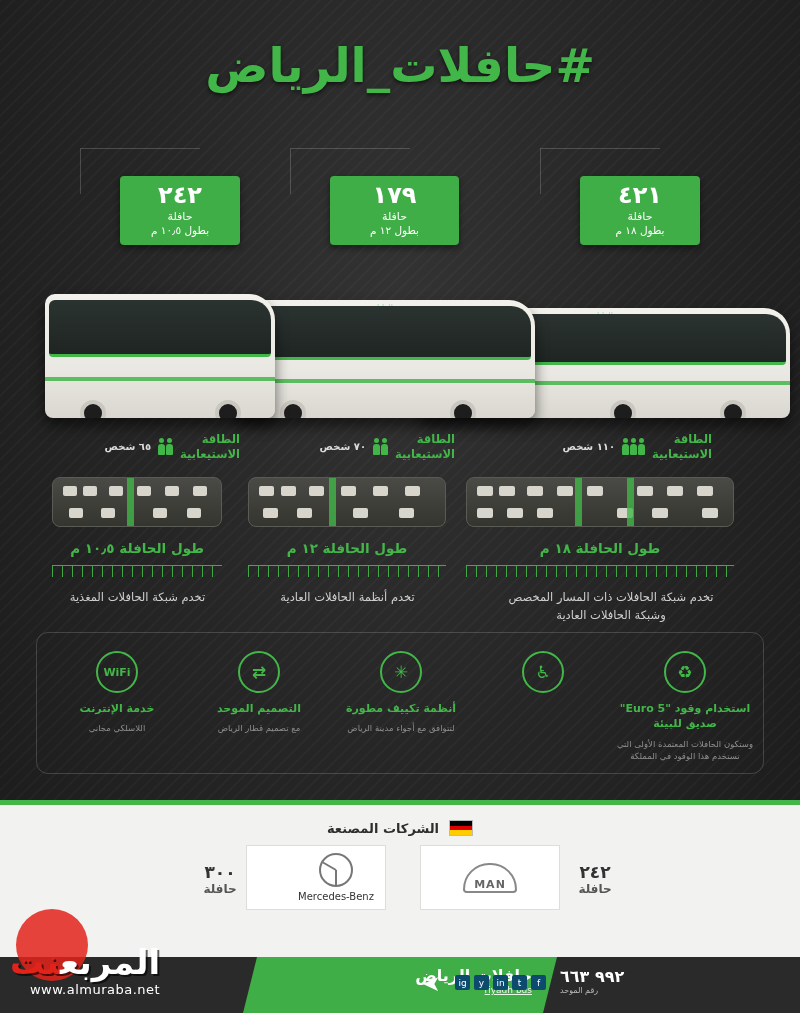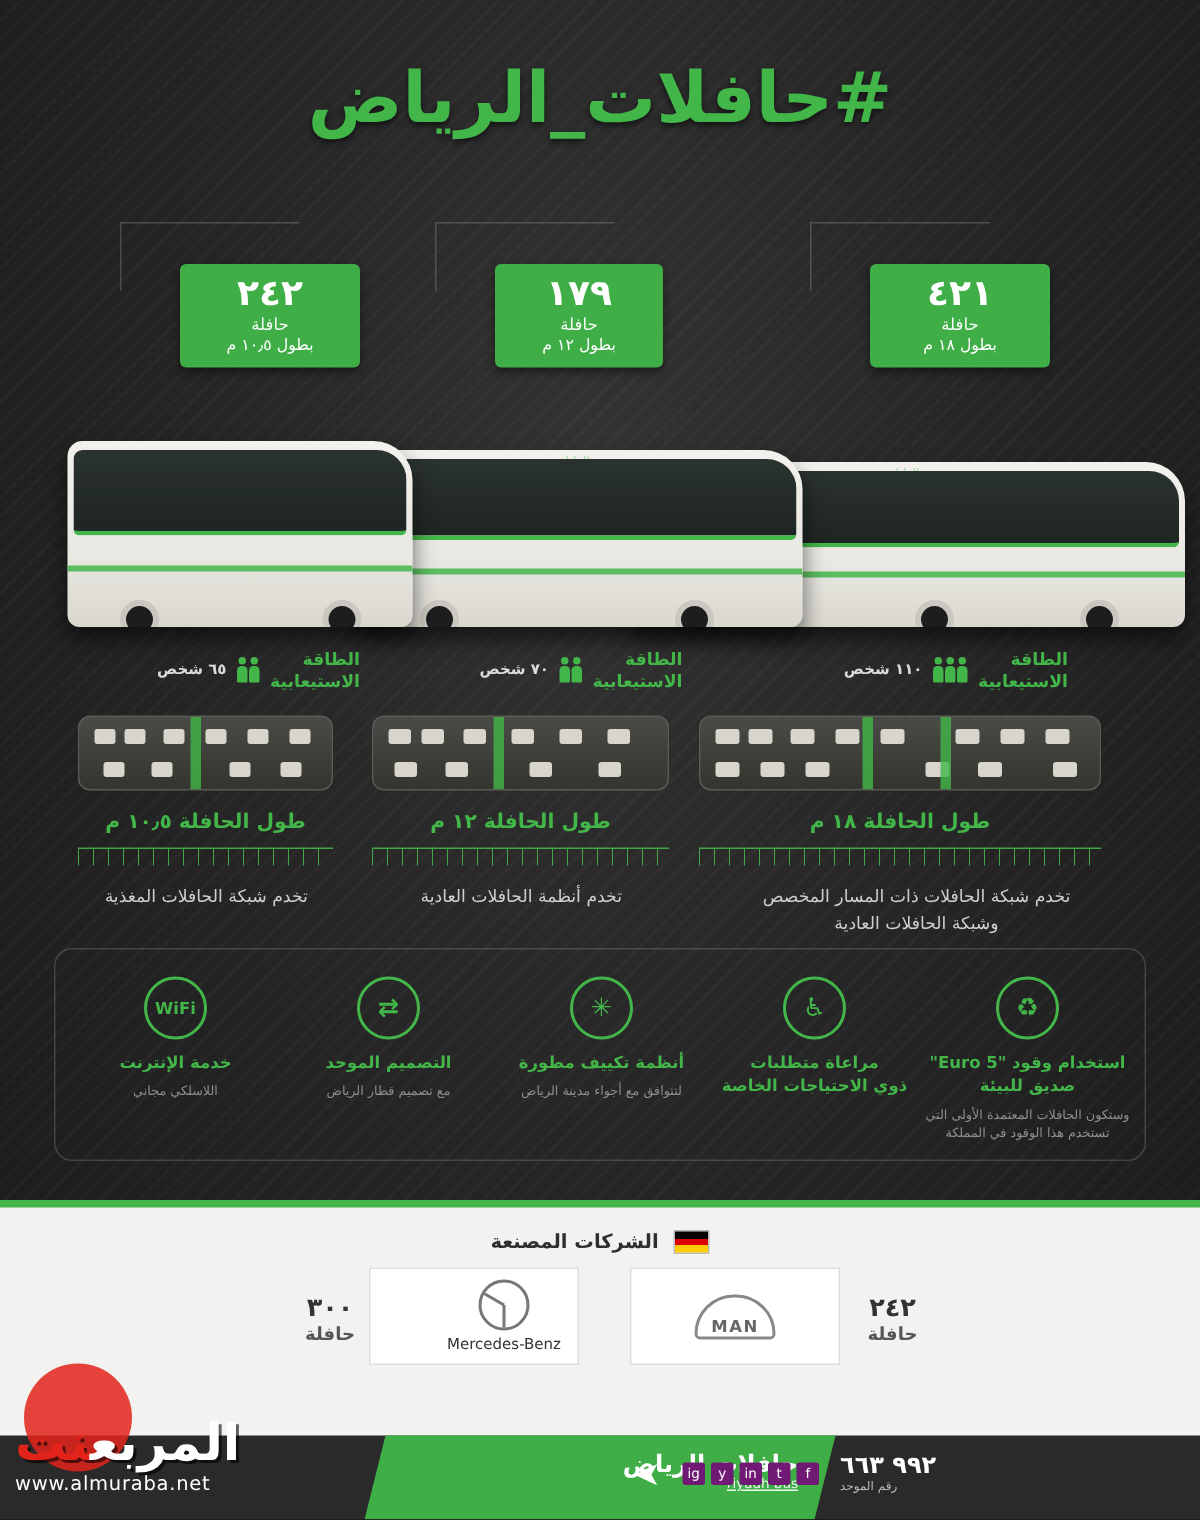--- a/index.html
+++ b/index.html
@@ -198,40 +198,40 @@
   .foot-brand .ar { font-size: 16px; font-weight: bold; }
   .foot-brand .en { font-size: 9px; opacity: .9; text-decoration: underline; }
   .foot-arrow {
     position: absolute; right: 360px; top: 14px; color: #fff; font-size: 22px; z-index: 3;
     transform: scaleX(-1);
   }
   .foot-social {
     position: absolute; left: 455px; top: 18px; display: flex; gap: 4px; z-index: 3;
   }
   .foot-social span {
-    width: 15px; height: 15px; background: #701a75; color: #fff; font-size: 9px;
+    width: 15px; height: 15px; background: #0c4a6e; color: #fff; font-size: 9px;
     display: flex; align-items: center; justify-content: center; border-radius: 2px;
   }
   .foot-phone {
     position: absolute; left: 560px; top: 10px; color: #ddd; text-align: left; z-index: 3;
   }
   .foot-phone .num { font-size: 16px; font-weight: bold; color: #fff; }
   .foot-phone .cap2 { font-size: 8px; color: #bbb; }
 
   
   .wm {
     position: absolute; left: 10px; bottom: 16px; z-index: 9;
   }
   .wm-logo {
     font-size: 34px; font-weight: bold; color: #fff;
     text-shadow: 2px 2px 0 rgba(0,0,0,.6);
     letter-spacing: -1px;
   }
   .wm-logo .red { color: #e2231a; }
-  .wm-url { font-size: 13px; color: #fff; letter-spacing: .5px; direction: ltr; text-align: left; }
+  .wm-url { font-size: 13px; color: #fff; letter-spacing: .5px; direction: ltr; text-align: right; }
   .wm-circle {
     position: absolute; left: 6px; bottom: 16px; width: 72px; height: 72px;
     border-radius: 50%; background: rgba(226,35,26,.85); z-index: -1;
   }
 </style>
 </head>
 <body>
 
 <div class="page">
 
@@ -242,21 +242,21 @@
   <div class="badges">
     <div class="conn" style="left:540px; top:8px; width:120px; height:46px; border-right:none;"></div>
     <div class="conn" style="left:290px; top:8px; width:120px; height:46px; border-right:none;"></div>
     <div class="conn" style="left:80px; top:8px; width:120px; height:46px; border-right:none;"></div>
 
     <div class="badge" style="left:580px; top:36px; width:120px;">
       <div class="num">٤٢١</div>
       <div class="lbl">حافلة</div>
       <div class="sub">بطول ١٨ م</div>
     </div>
-    <div class="badge" style="left:330px; top:36px; width:112px;">
+    <div class="badge" style="left:330px; top:36px; width:129px;">
       <div class="num">١٧٩</div>
       <div class="lbl">حافلة</div>
       <div class="sub">بطول ١٢ م</div>
     </div>
     <div class="badge" style="left:120px; top:36px; width:120px;">
       <div class="num">٢٤٢</div>
       <div class="lbl">حافلة</div>
       <div class="sub">بطول ١٠٫٥ م</div>
     </div>
   </div>
@@ -396,22 +396,20 @@
         </div>
       <div class="ft" style="white-space:pre-line;">استخدام وقود "Euro 5"
 صديق للبيئة</div>
       <div class="fs" style="white-space:pre-line;">وستكون الحافلات المعتمدة الأولى التي
 تستخدم هذا الوقود في المملكة</div>
     </div>
     <div class="feat" style="right:150px;">
       <div class="circle">
           <span>♿</span>
         </div>
-      <div class="ft" style="white-space:pre-line;">مراعاة متطلبات
-ذوي الاحتياجات الخاصة</div>
       <div class="fs" style="white-space:pre-line;"></div>
     </div>
     <div class="feat" style="right:292px;">
       <div class="circle">
           <span>✳</span>
         </div>
       <div class="ft" style="white-space:pre-line;">أنظمة تكييف مطورة</div>
       <div class="fs" style="white-space:pre-line;">لتتوافق مع أجواء مدينة الرياض</div>
     </div>
     <div class="feat" style="right:434px;">

